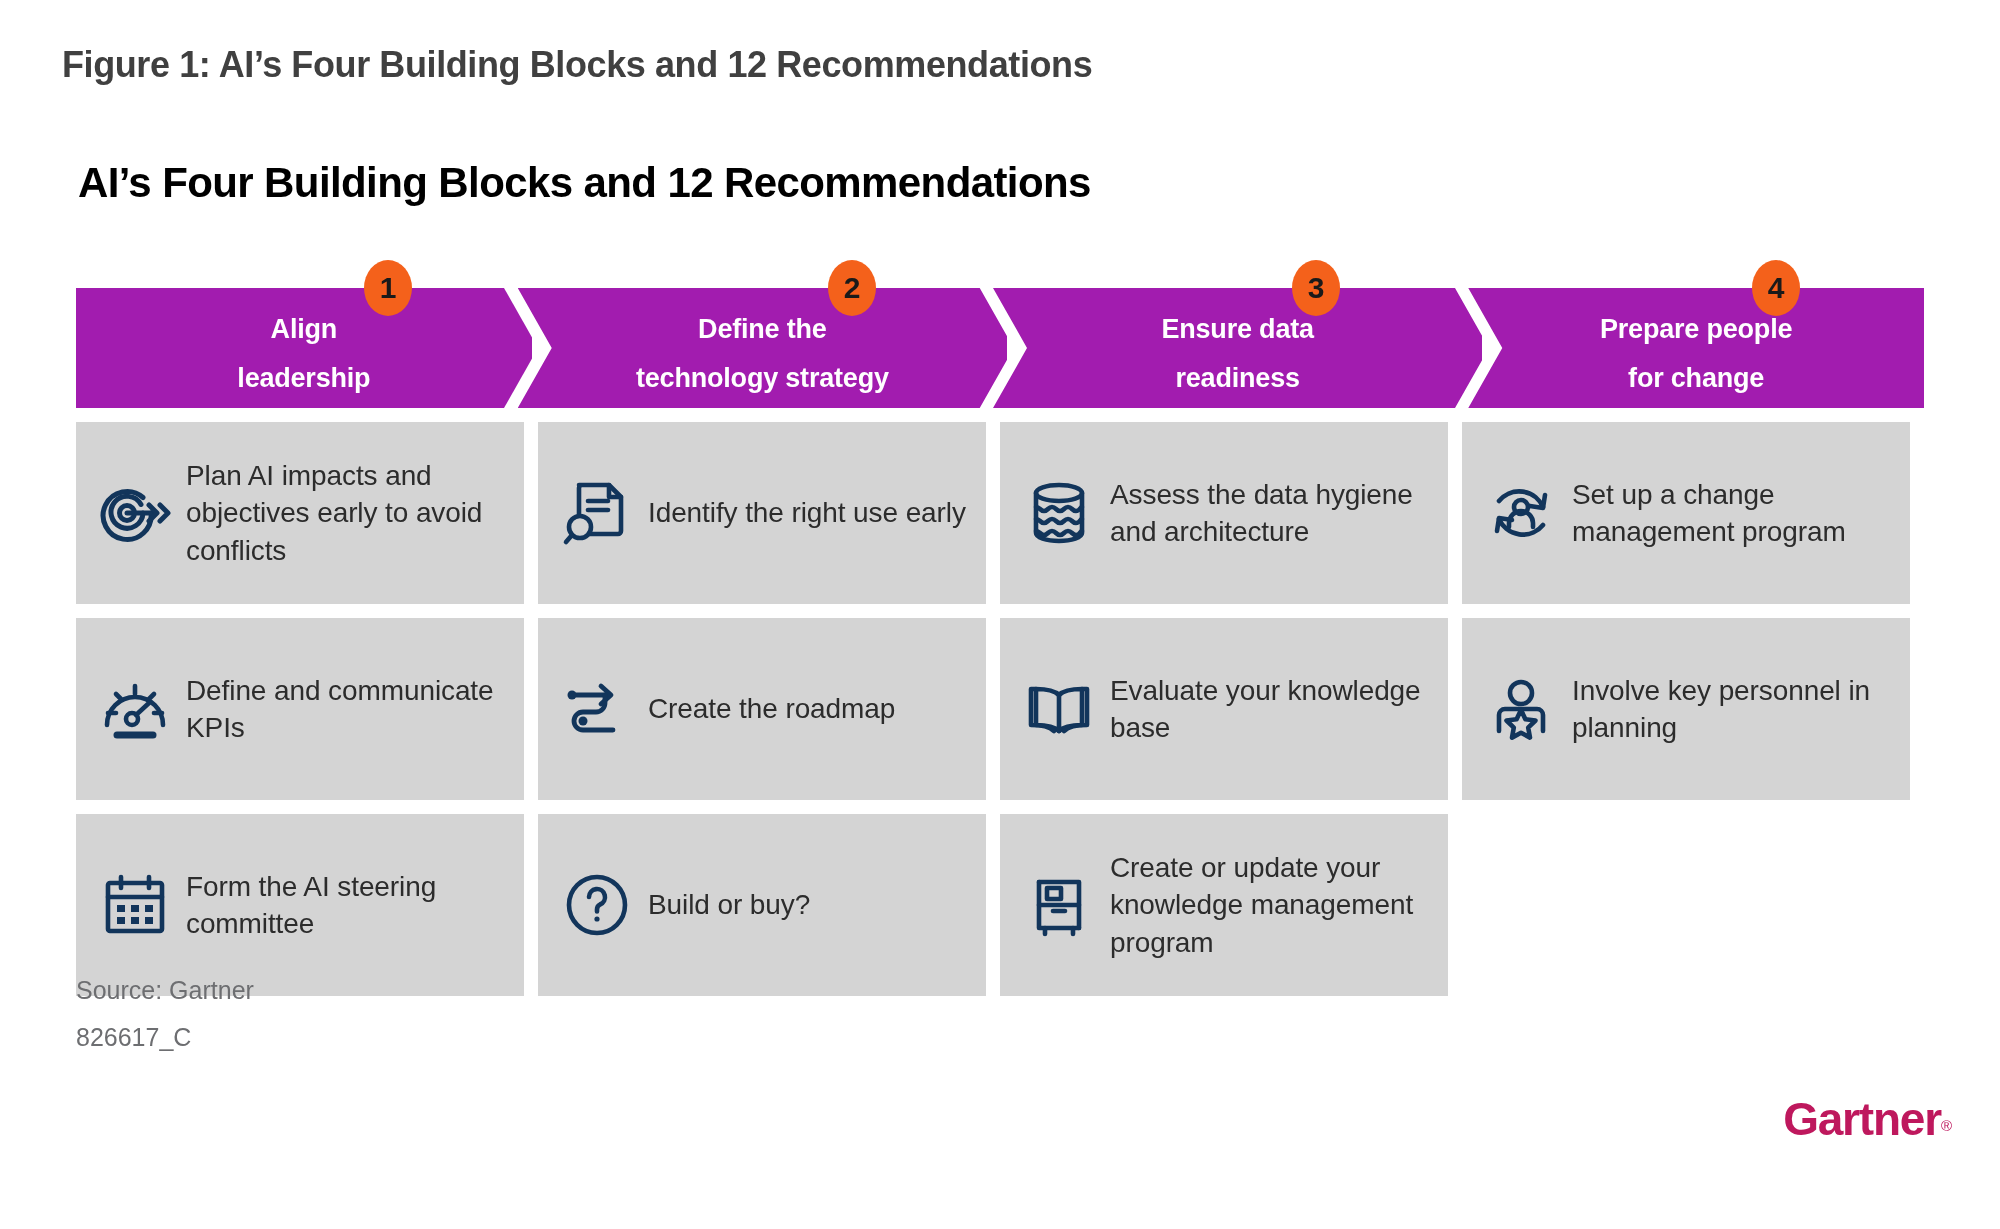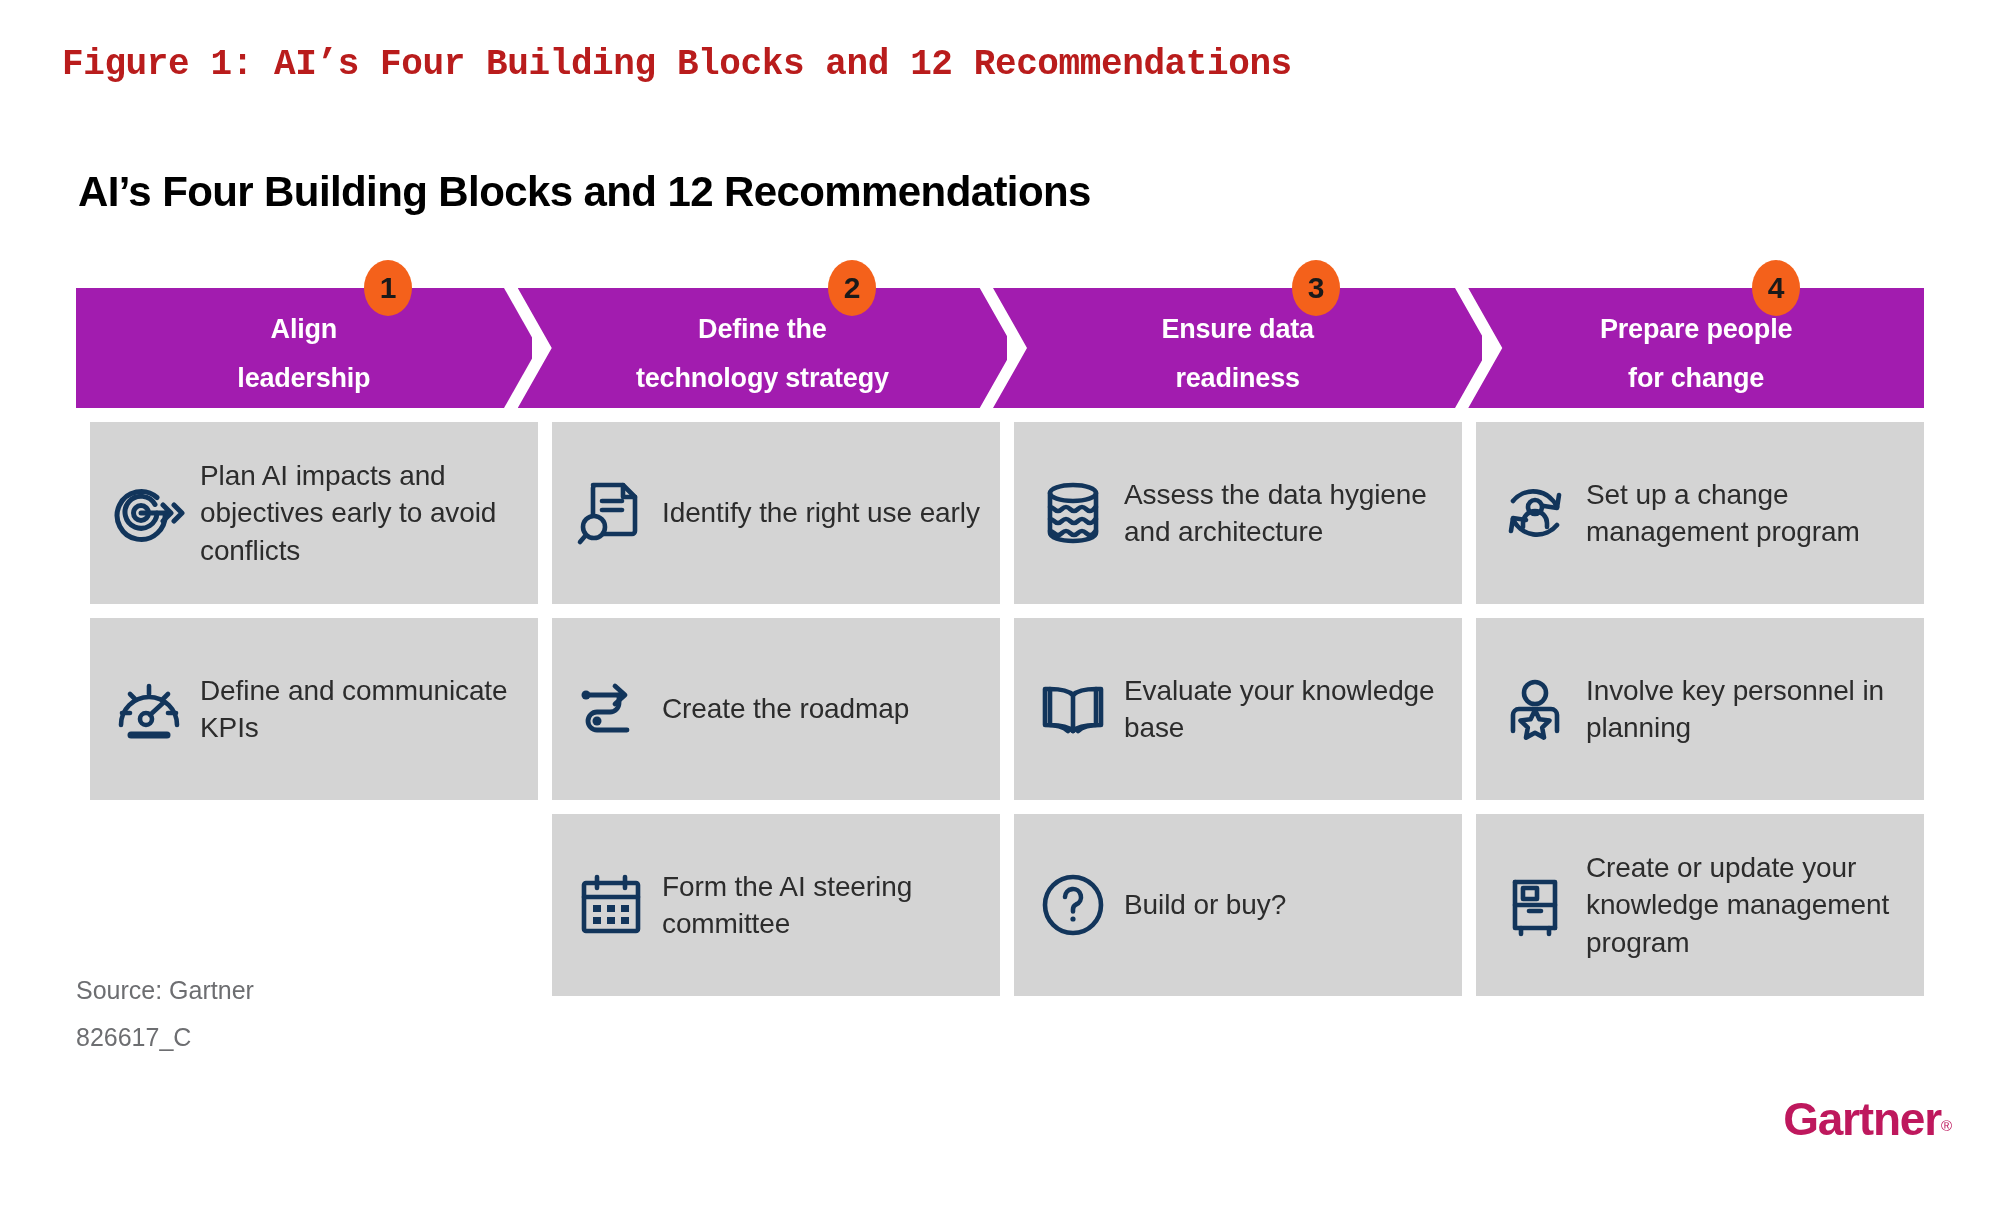--- a/index.html
+++ b/index.html
@@ -17,30 +17,29 @@
   }
 
   
   #figure-caption {
     position: absolute;
     left: 62px;
     top: 44px;
     font-size: 36px;
     font-weight: bold;
     letter-spacing: -0.4px;
-    color: #b91c1c;
+    color: #404040;
     white-space: nowrap;
-    font-family: Liberation Mono, monospace;
   }
 
   
   #chart-title {
     position: absolute;
     left: 78px;
-    top: 168px;
+    top: 159px;
     font-size: 42px;
     font-weight: bold;
     letter-spacing: -0.6px;
     color: #000000;
     white-space: nowrap;
   }
 
   
   #matrix {
     position: absolute;
@@ -102,21 +101,20 @@
   #badge-1 { left: 288px; }
   #badge-2 { left: 752px; }
   #badge-3 { left: 1216px; }
   #badge-4 { left: 1676px; }
 
   
   .grid-row {
     display: flex;
     gap: 14px;
     margin-top: 14px;
-    justify-content: flex-end;
   }
   .cell {
     width: 448px;
     min-height: 180px;
     background: #d4d4d4;
     display: flex;
     align-items: center;
     box-sizing: border-box;
     padding: 10px 20px 10px 22px;
   }

